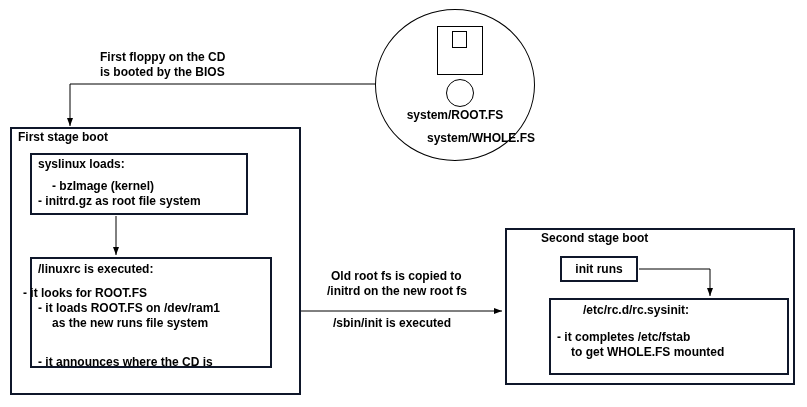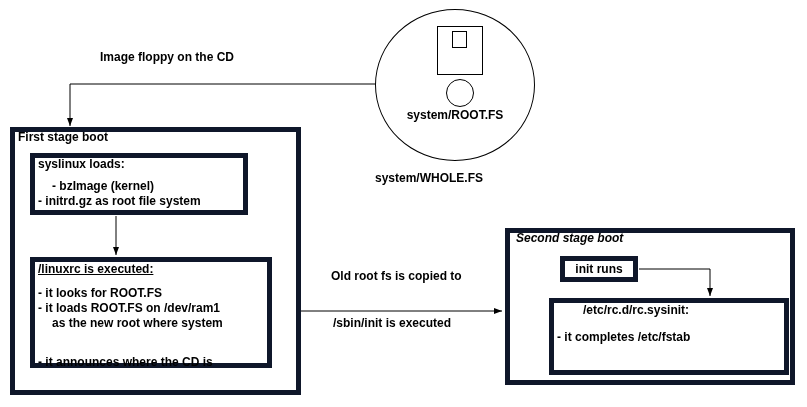--- a/index.html
+++ b/index.html
@@ -2,53 +2,53 @@
 <html><head>
 <meta charset="utf-8">
 <style>
   html,body{margin:0;padding:0;background:#ffffff;}
   #canvas{
     position:relative;width:807px;height:407px;background:#ffffff;
     font-family:"Liberation Sans",sans-serif;font-weight:bold;font-size:12px;color:#000;
     overflow:hidden;
   }
   .txt{position:absolute;white-space:nowrap;line-height:13px;}
-  .box{position:absolute;border:5px solid #0f172a;background:transparent;box-sizing:border-box;}
+  .box{position:absolute;border:2px solid #0f172a;background:transparent;box-sizing:border-box;}
   #arrows{position:absolute;left:0;top:0;}
   .arrow{stroke:#000;stroke-width:1;fill:none;}
 
   #ellipse{position:absolute;left:375px;top:9px;width:160px;height:152px;
     border:1px solid #000;border-radius:50%;box-sizing:border-box;}
   #floppy{position:absolute;left:437px;top:26px;}
 
   #cdRoot{left:375px;top:109px;width:160px;text-align:center;}
-  #cdWhole{left:375px;top:132px;width:160px;text-align:left;margin-top:40px;}
+  #cdWhole{left:375px;top:132px;width:160px;text-align:right;}
 
   #note1{left:100px;top:51px;}
   #note2{left:100px;top:66px;}
 
   #fsBox{left:10px;top:127px;width:291px;height:268px;}
   #fsTitle{left:18px;top:131px;text-align:right;}
   #slBox{left:30px;top:153px;width:218px;height:62px;}
   #slTitle{left:38px;top:158px;}
   #slI0{left:52px;top:180px;}
   #slI1{left:38px;top:195px;text-align:center;}
   #lrBox{left:30px;top:257px;width:242px;height:111px;}
-  #lrTitle{left:38px;top:263px;text-decoration:underline;}
-  #lrI0{left:38px;top:287px;text-align:center;}
+  #lrTitle{left:38px;top:263px;}
+  #lrI0{left:23px;top:287px;text-align:center;}
   #lrI1{left:38px;top:302px;}
   #lrI2{left:52px;top:317px;}
   #lrI3{left:38px;top:356px;}
 
   #tr1{left:331px;top:270px;}
   #tr2{left:327px;top:285px;}
   #tr3{left:333px;top:317px;}
 
   #ssBox{left:505px;top:228px;width:290px;height:157px;}
-  #ssTitle{left:516px;top:232px;font-style:italic;}
+  #ssTitle{left:541px;top:232px;}
   #initBox{left:560px;top:256px;width:78px;height:26px;display:flex;align-items:center;justify-content:center;}
   #siBox{left:549px;top:298px;width:240px;height:77px;}
   #siTitle{left:583px;top:304px;}
   #siI0{left:557px;top:331px;}
   #siI1{left:571px;top:346px;}
 </style>
 </head>
 <body>
 
 <div id="canvas">
@@ -67,44 +67,47 @@
 
   <div id="ellipse"></div>
   <svg id="floppy" width="48" height="84" viewBox="0 0 48 84">
     <rect x="0.5" y="0.5" width="45" height="48" fill="#fff" stroke="#000"></rect>
     <rect x="15.5" y="5.5" width="14" height="16" fill="#fff" stroke="#000"></rect>
     <circle cx="23" cy="67" r="13.5" fill="#fff" stroke="#000"></circle>
   </svg>
   <div id="cdRoot" class="txt">system/ROOT.FS</div>
   <div id="cdWhole" class="txt">system/WHOLE.FS</div>
 
-  <div id="note1" class="txt">Image floppy on the CD</div>
+  <div id="note1" class="txt">First floppy on the CD</div>
+  <div id="note2" class="txt">is booted by the BIOS</div>
 
   <div id="fsBox" class="box"></div>
   <div id="fsTitle" class="txt">First stage boot</div>
 
   <div id="slBox" class="box"></div>
   <div id="slTitle" class="txt">syslinux loads:</div>
   <div id="slI0" class="txt">- bzImage (kernel)</div>
   <div id="slI1" class="txt">- initrd.gz as root file system</div>
 
   <div id="lrBox" class="box"></div>
   <div id="lrTitle" class="txt">/linuxrc is executed:</div>
   <div id="lrI0" class="txt">- it looks for ROOT.FS</div>
   <div id="lrI1" class="txt">- it loads ROOT.FS on /dev/ram1</div>
-  <div id="lrI2" class="txt">as the new root where system</div>
+  <div id="lrI2" class="txt">as the new runs file system</div>
   <div id="lrI3" class="txt">- it announces where the CD is</div>
 
   <div id="tr1" class="txt">Old root fs is copied to</div>
+  <div id="tr2" class="txt">/initrd on the new root fs</div>
   <div id="tr3" class="txt">/sbin/init is executed</div>
 
   <div id="ssBox" class="box"></div>
   <div id="ssTitle" class="txt">Second stage boot</div>
 
   <div id="initBox" class="box">
     <span>init runs</span>
   </div>
 
   <div id="siBox" class="box"></div>
   <div id="siTitle" class="txt">/etc/rc.d/rc.sysinit:</div>
   <div id="siI0" class="txt">- it completes /etc/fstab</div>
+  <div id="siI1" class="txt">to get WHOLE.FS mounted</div>
 
 </div>
 
 </body></html>

